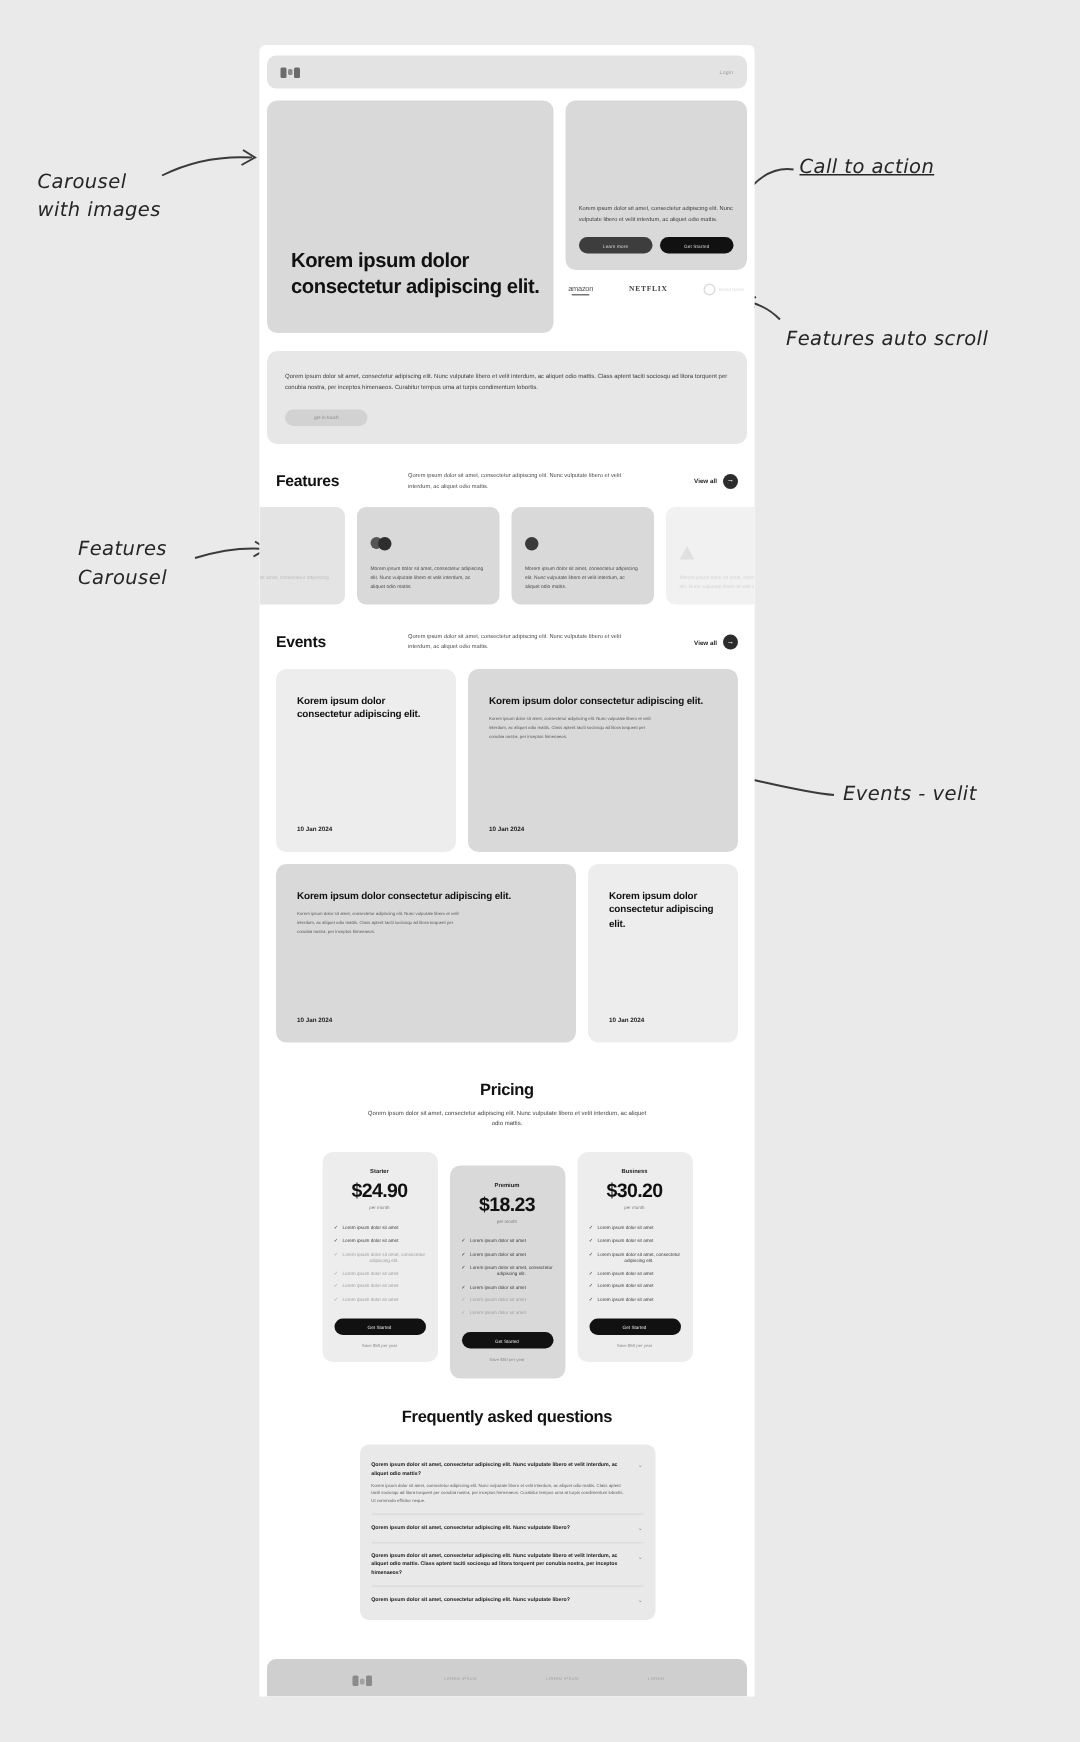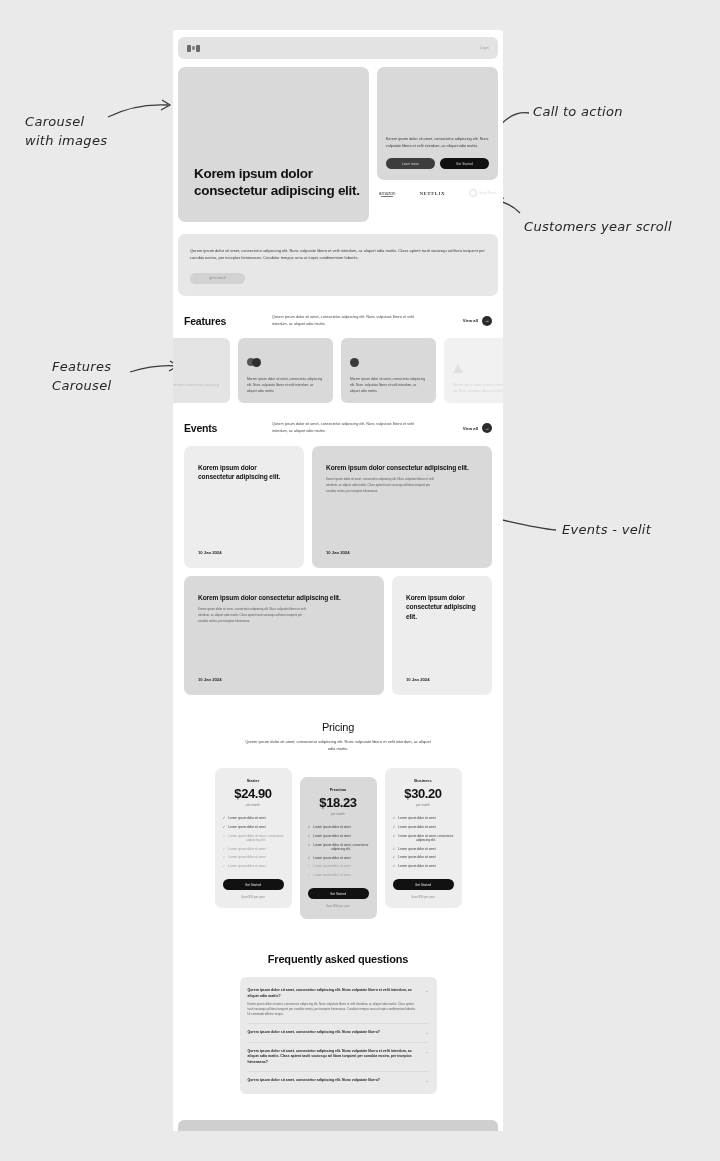--- a/index.html
+++ b/index.html
@@ -105,21 +105,21 @@
   .ev-a{width:120px;height:122px;}
   .ev-b{flex:1;height:122px;}
   .ev-c{width:200px;height:119px;}
   .ev-d{flex:1;height:119px;}
   .ev-title{font-size:6.6px;font-weight:700;line-height:1.42;color:#111;letter-spacing:-.1px;}
   .ev-body{margin-top:5px;font-size:2.9px;line-height:1.95;color:#5a5a5a;max-width:115px;}
   .ev-date{margin-top:auto;font-size:4.2px;font-weight:700;color:#222;}
 
   
   .pricing{margin-top:26px;text-align:center;}
-  .pricing h2{margin:0;font-size:11px;font-weight:400;color:#111;letter-spacing:-.2px;}
+  .pricing h2{margin:0;font-size:11px;font-weight:700;color:#111;letter-spacing:-.2px;}
   .pricing .sub{margin:5px auto 0;font-size:4px;line-height:1.8;color:#444;max-width:190px;}
   .price-row{display:flex;justify-content:center;align-items:flex-start;gap:8px;margin-top:16px;}
   .price-card{
     width:77px;border-radius:7px;background:#ededed;box-sizing:border-box;
     padding:10px 8px 9px 8px;display:flex;flex-direction:column;align-items:center;
   }
   .price-card.feat{background:#d9d9d9;margin-top:9px;padding-bottom:11px;}
   .tier{font-size:3.9px;font-weight:700;color:#222;}
   .amt{font-size:13px;font-weight:700;color:#111;margin-top:3px;letter-spacing:-.4px;}
   .per{font-size:3px;color:#7c7c7c;margin-top:2px;}
@@ -129,21 +129,21 @@
   .fitem .ck.dim{color:#a6a6a6;}
   .fitem .tx{font-size:3.1px;line-height:1.35;color:#3b3b3b;}
   .fitem .tx.dim{color:#a0a0a0;}
   .buy{
     margin-top:11px;width:100%;height:11px;background:#111;border-radius:8px;
     display:flex;align-items:center;justify-content:center;font-size:3.1px;color:#e8e8e8;
   }
   .note{margin-top:5px;font-size:2.9px;color:#8c8c8c;}
 
   
-  .faq{margin-top:34px;text-align:center;}
+  .faq{margin-top:20px;text-align:center;}
   .faq h2{margin:0;font-size:11px;font-weight:700;color:#111;letter-spacing:-.2px;}
   .faq-box{
     margin:12px auto 0;width:197px;background:#e9e9e9;border-radius:6px;
     padding:5px 8px;box-sizing:border-box;text-align:left;
   }
   .faq-item{padding:6px 0;display:flex;gap:6px;align-items:flex-start;}
   .faq-item + .faq-item{border-top:1px solid #dcdcdc;}
   .faq-main{flex:1;}
   .faq-q{font-size:3.5px;font-weight:700;line-height:1.55;color:#1c1c1c;}
   .faq-a{margin-top:3px;font-size:2.9px;line-height:1.75;color:#5e5e5e;}
@@ -161,21 +161,21 @@
   .f-cols{flex:1;display:flex;gap:16px;padding-left:6px;}
   .f-col{min-width:52px;}
   .f-col h4{margin:0 0 5px 0;font-size:2.8px;font-weight:400;color:#a5a5a5;letter-spacing:.2px;}
 
   
   .anno{
     position:absolute;font-family:"DejaVu Sans", sans-serif;font-style:italic;
     font-size:13px;color:#262626;line-height:1.45;letter-spacing:.3px;white-space:pre-line;
   }
   .a-carousel{left:25px;top:113px;}
-  .a-cta{left:533px;top:103px;}
+  .a-cta{left:533px;top:103px;text-decoration:underline;}
   .a-cust{left:524px;top:218px;}
   .a-feat{left:52px;top:358px;}
   .a-events{left:562px;top:521px;}
   svg.ann{position:absolute;overflow:visible;pointer-events:none;}
 </style>
 </head>
 <body>
 
 <div class="canvas">
 
@@ -192,21 +192,21 @@
     <path d="M130,372 C150,366 163,365 176,366" stroke="#3a3a3a" stroke-width="1.3" fill="none"></path>
     <path d="M170,361 L178,366 L169,371" stroke="#3a3a3a" stroke-width="1.3" fill="none"></path>
 
     <path d="M556,530 C535,528 513,522 489,517" stroke="#3a3a3a" stroke-width="1.3" fill="none"></path>
     <path d="M497,512 L488,517 L497,522" stroke="#3a3a3a" stroke-width="1.3" fill="none"></path>
   </svg>
 
   <div class="anno a-carousel">Carousel
 with images</div>
   <div class="anno a-cta">Call to action</div>
-  <div class="anno a-cust">Customers year scroll</div>
+  <div class="anno a-cust">Features auto scroll</div>
   <div class="anno a-feat">Features
 Carousel</div>
   <div class="anno a-events">Events - velit</div>
 
   <div class="frame">
   <div class="frame-inner">
 
     <div class="nav">
       <div class="logo-dots">
             <i></i>

